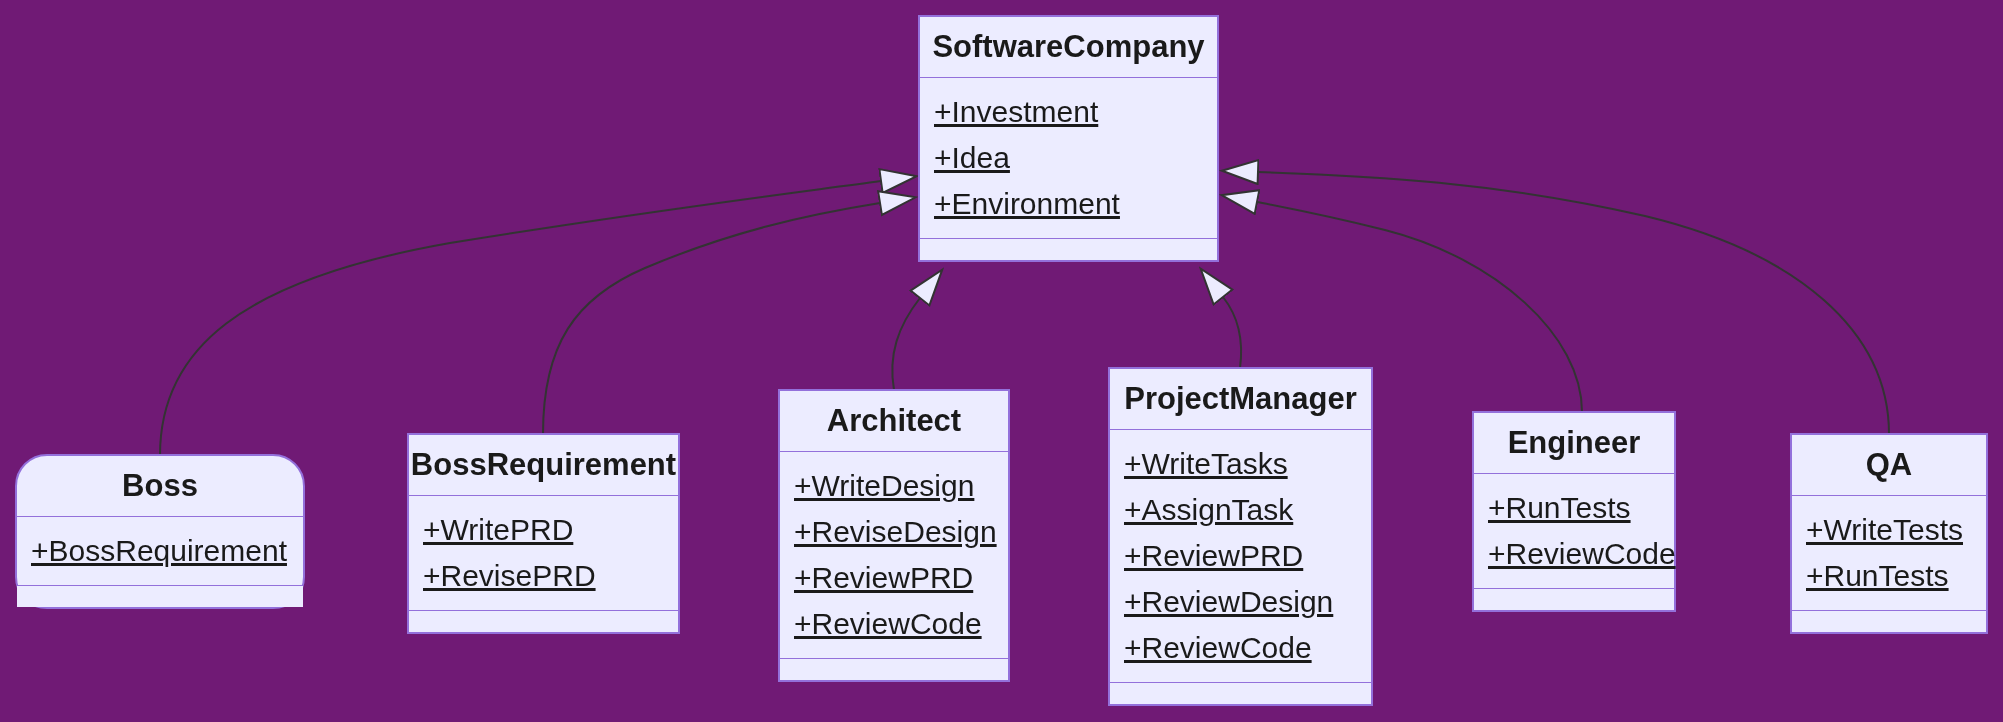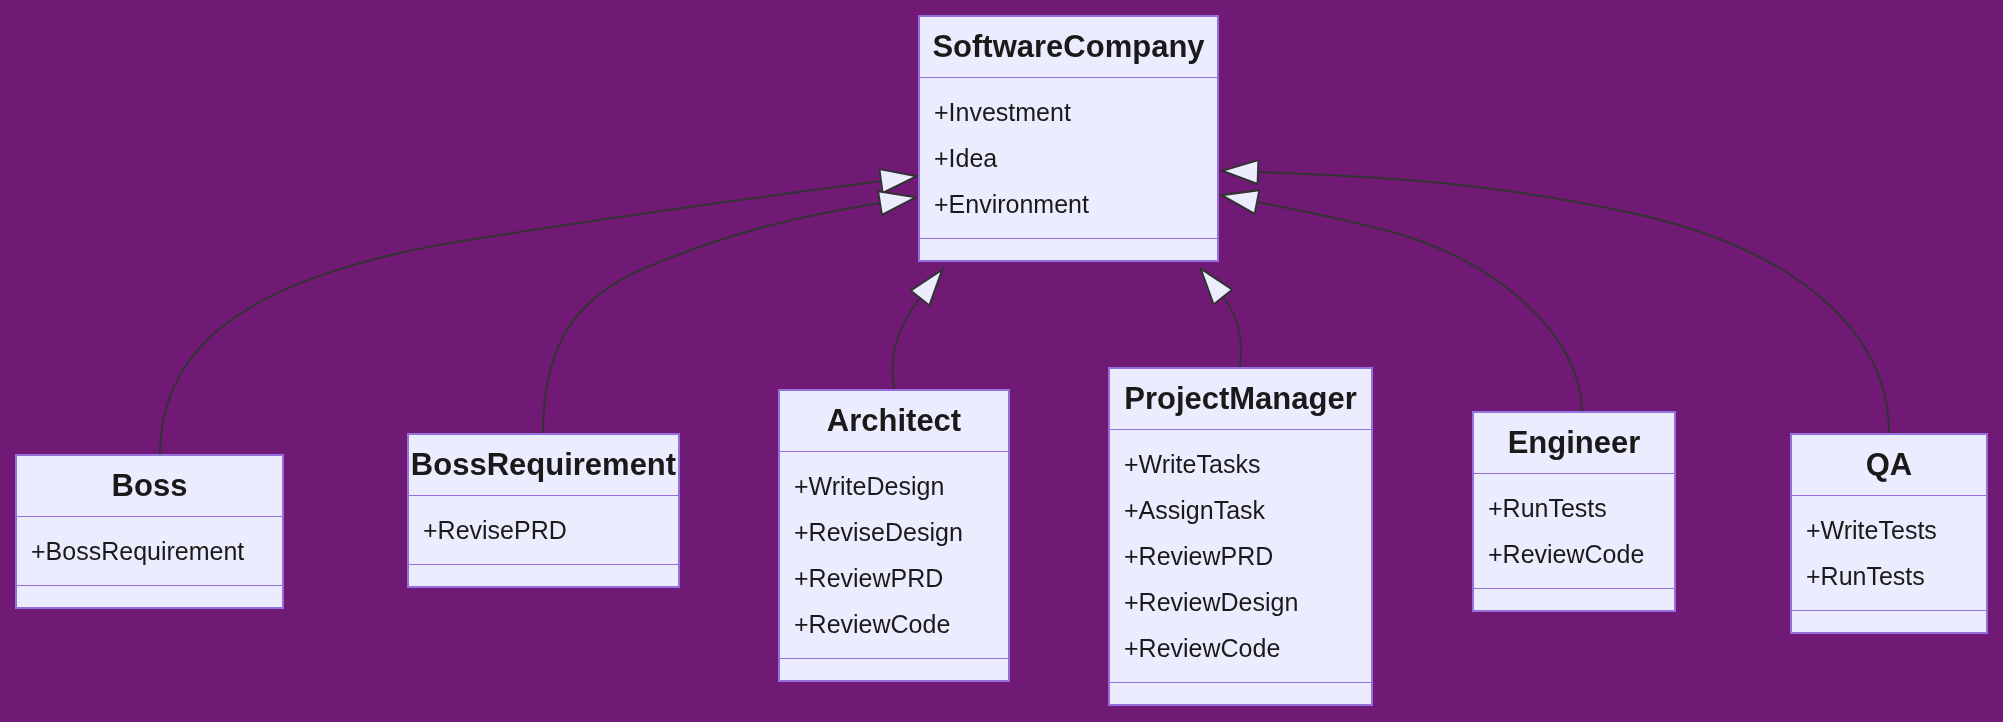--- a/index.html
+++ b/index.html
@@ -25,23 +25,24 @@
     display:flex;align-items:center;justify-content:center;
     font-weight:700;font-size:31px;
     border-bottom:1.5px solid #9370DB;
     white-space:nowrap;
   }
   .class-members{
     padding:11px 14px;
     border-bottom:1.5px solid #9370DB;
   }
   .member{
-    font-size:25px;
+    font-size:30px;
     line-height:46px;
     white-space:nowrap;
+    text-decoration:underline;
   }
   .class-methods-empty{
     height:21px;
     background:#ECECFF;
   }
 </style>
 </head>
 <body>
 
 <div id="canvas">
@@ -63,31 +64,32 @@
   <div class="class-box" style="left:918px;top:15px;width:301px;">
     <div class="class-title">SoftwareCompany</div>
     <div class="class-members">
         <div class="member">+Investment</div>
         <div class="member">+Idea</div>
         <div class="member">+Environment</div>
       </div>
     <div class="class-methods-empty"></div>
   </div>
 
-  <div class="class-box" style="left:15px;top:454px;width:269px;">
+  <div class="class-box" style="left:15px;top:454px;width:290px;border-radius:32px;">
     <div class="class-title">Boss</div>
     <div class="class-members">
         <div class="member">+BossRequirement</div>
       </div>
     <div class="class-methods-empty"></div>
   </div>
 
   <div class="class-box" style="left:407px;top:433px;width:273px;">
     <div class="class-title">BossRequirement</div>
     <div class="class-members">
+        <div class="member">+WritePRD</div>
         <div class="member">+RevisePRD</div>
       </div>
     <div class="class-methods-empty"></div>
   </div>
 
   <div class="class-box" style="left:778px;top:389px;width:232px;">
     <div class="class-title">Architect</div>
     <div class="class-members">
         <div class="member">+WriteDesign</div>
         <div class="member">+ReviseDesign</div>

